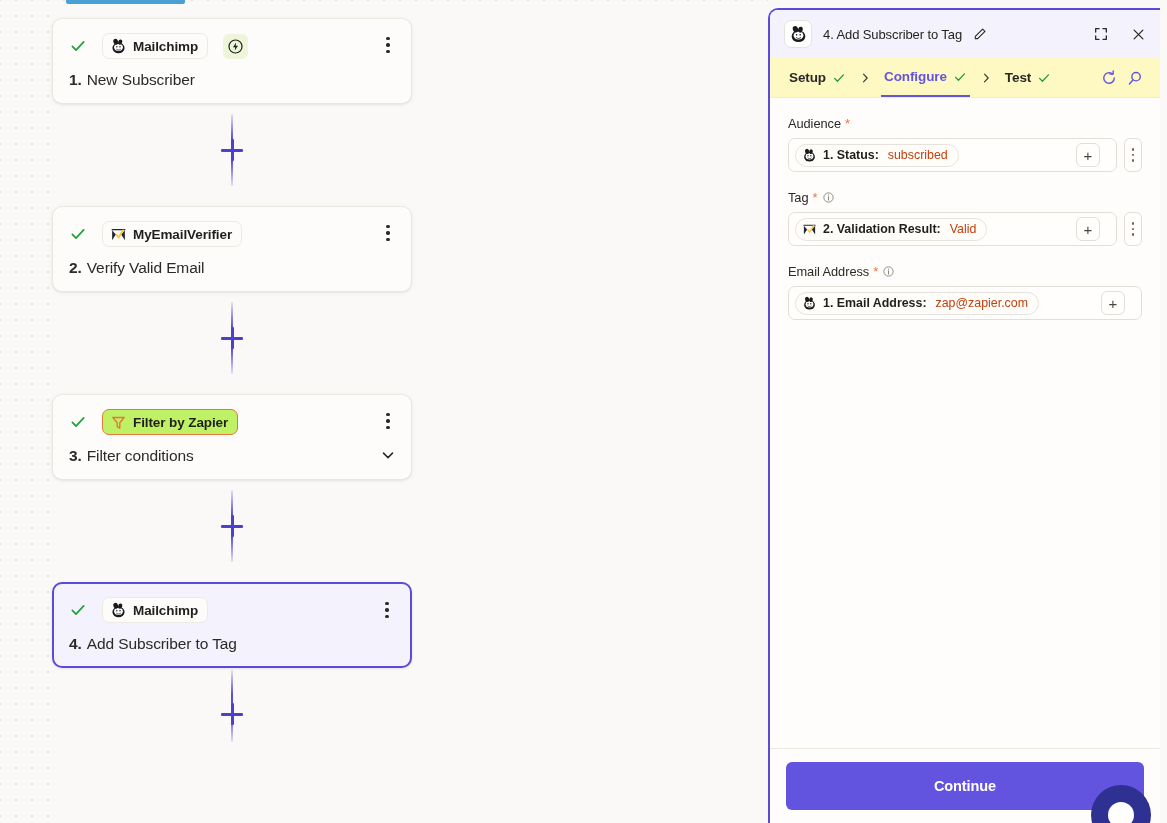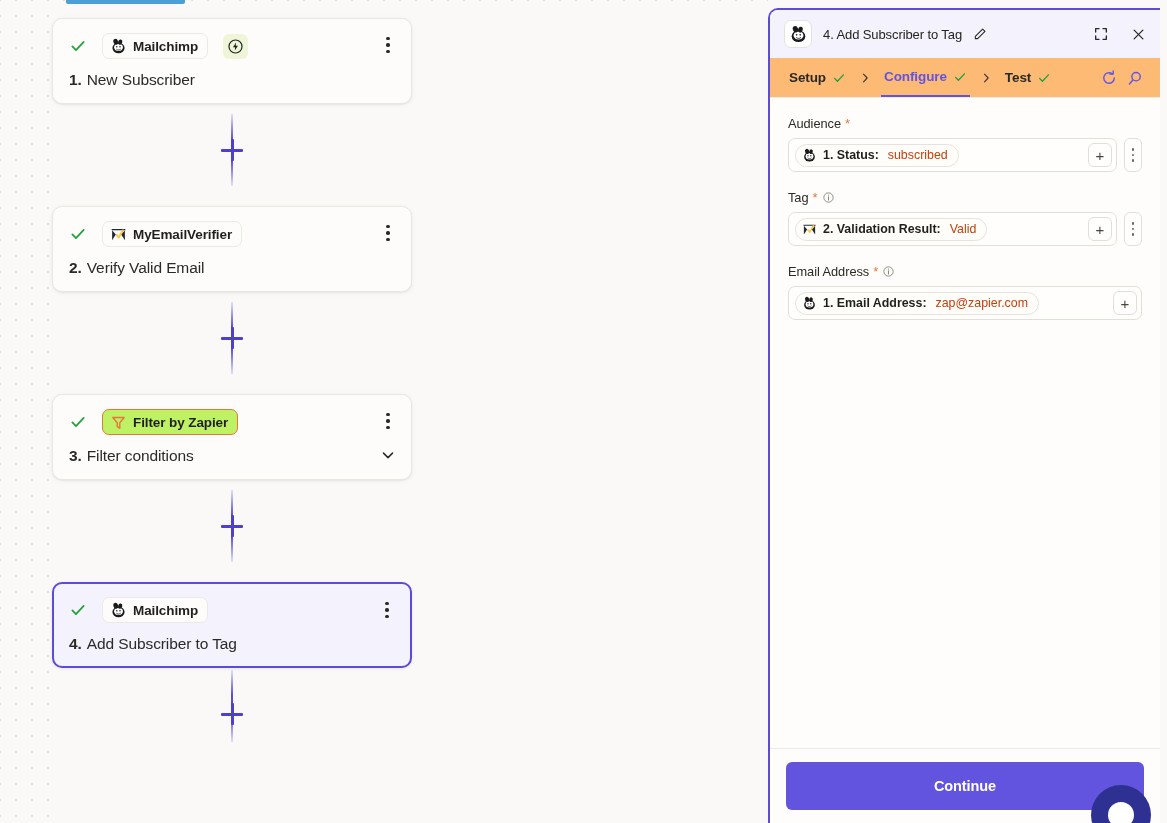--- a/index.html
+++ b/index.html
@@ -193,21 +193,21 @@
   .hdr-spacer { flex: 1 1 auto; }
 
   
   #panel-tabs {
     height: 40px;
     display: flex;
     align-items: center;
     padding: 0 14px 0 16px;
     gap: 0;
     border-bottom: 1px solid #EDEAE3;
-    background: #fdba74;
+    background: #fef9c3;
     flex: none;
   }
   .tab {
     display: inline-flex;
     align-items: center;
     gap: 6px;
     height: 39px;
     padding: 0 3px;
     cursor: pointer;
     font-size: 13.5px;
@@ -241,21 +241,21 @@
     gap: 7px;
   }
   .field-input {
     flex: 1 1 auto;
     min-height: 32px;
     background: #FFFEFC;
     border: 1px solid #E3DFD8;
     border-radius: 7px;
     display: flex;
     align-items: center;
-    padding: 4px 4px 4px 6px;
+    padding: 4px 16px 4px 6px;
     gap: 6px;
   }
   .token {
     display: inline-flex;
     align-items: center;
     gap: 6px;
     background: #FFFDFA;
     border: 1px solid #E7E3DC;
     border-radius: 13px;
     padding: 3px 10px 3px 6px;

